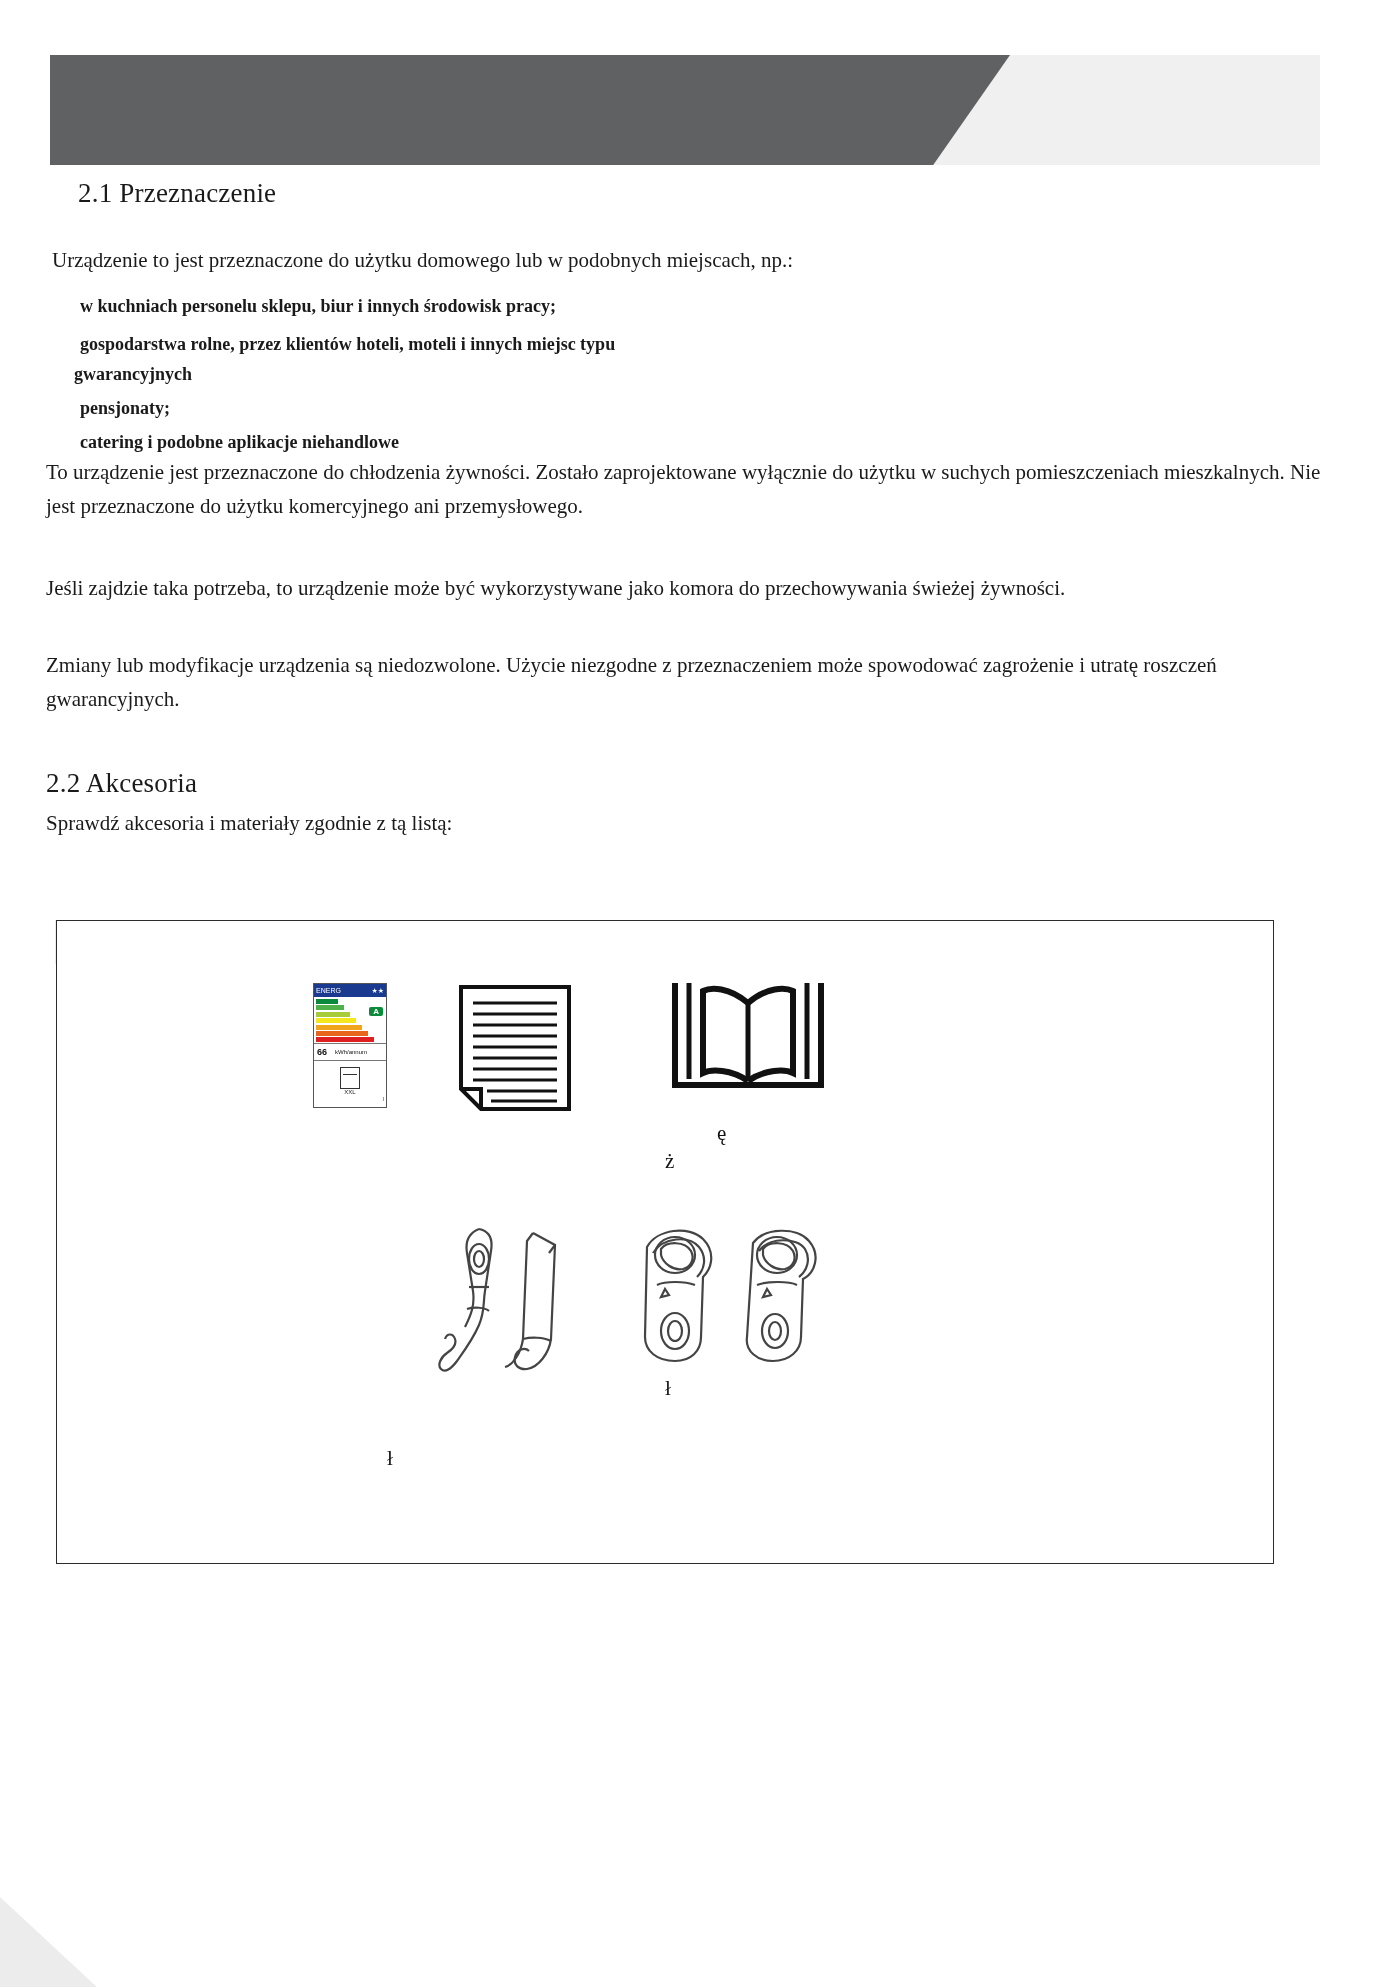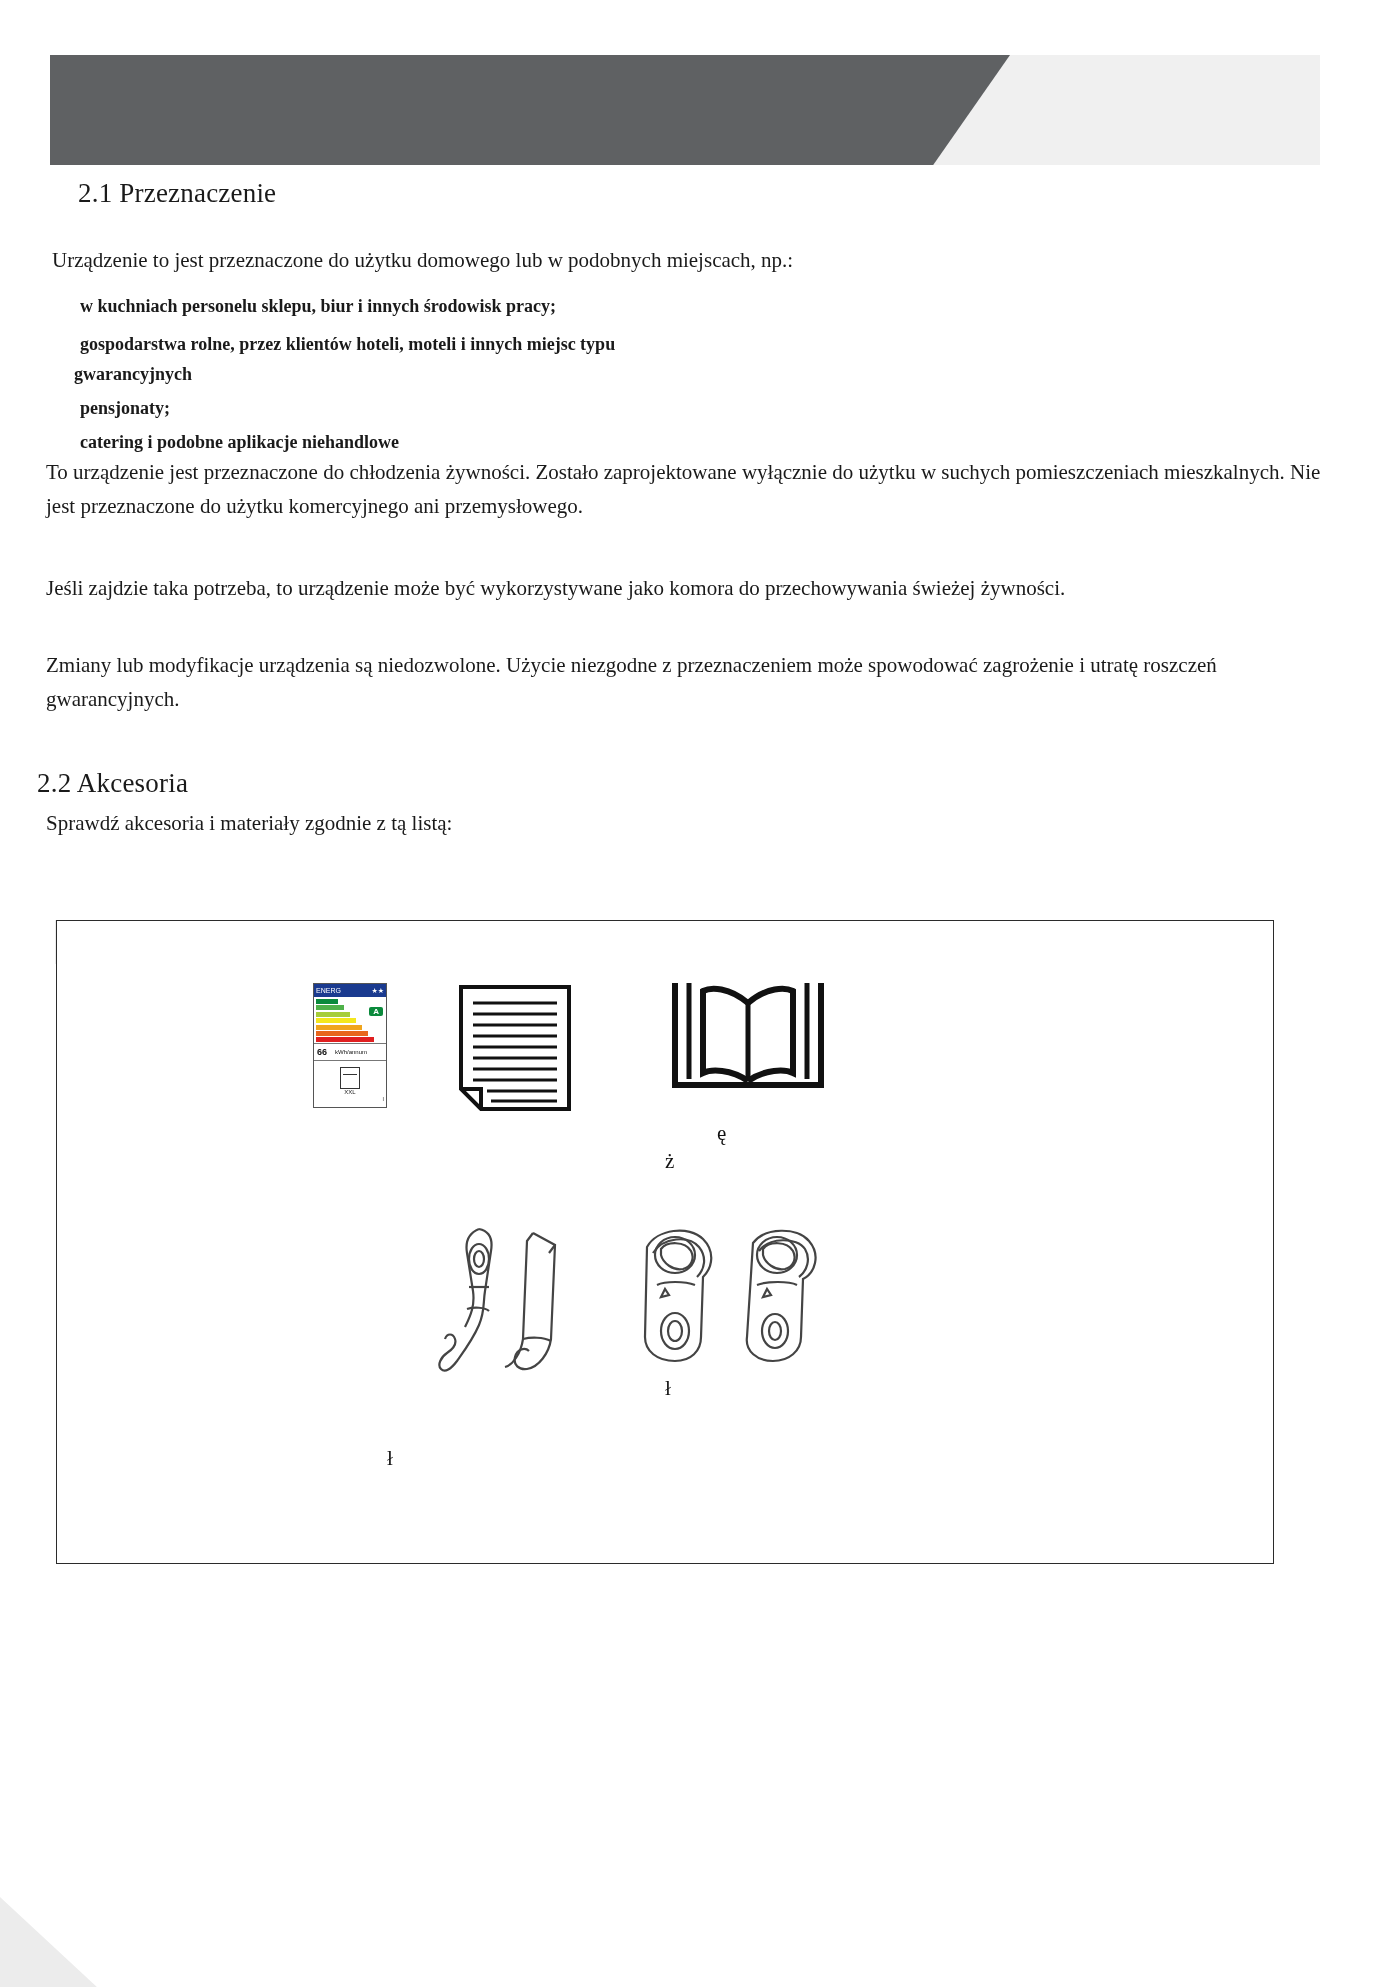--- a/index.html
+++ b/index.html
@@ -105,21 +105,21 @@
   #sub1 { top: 277px; }
   #sub2 { top: 315px; }
   #sub3 { top: 345px; left: 62px; }
   #sub4 { top: 379px; }
   #sub5 { top: 413px; }
 
   #p1 { left: 46px; top: 455px; width: 1290px; }
   #p2 { left: 46px; top: 571px; width: 1290px; }
   #p3 { left: 46px; top: 648px; width: 1290px; }
 
-  #sec22 { left: 37px; top: 768px; }
+  #sec22 { left: 46px; top: 768px; }
   #p4 { left: 46px; top: 806px; }
 
   
   .figure-box {
     position: absolute;
     left: 56px;
     top: 920px;
     width: 1216px;
     height: 642px;
     border: 1.5px solid #2b2b2b;

